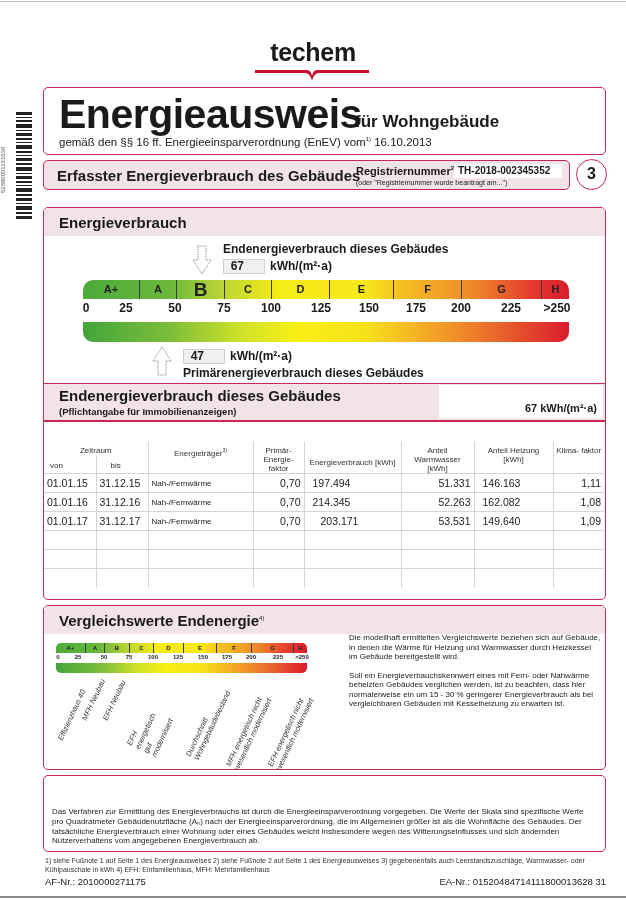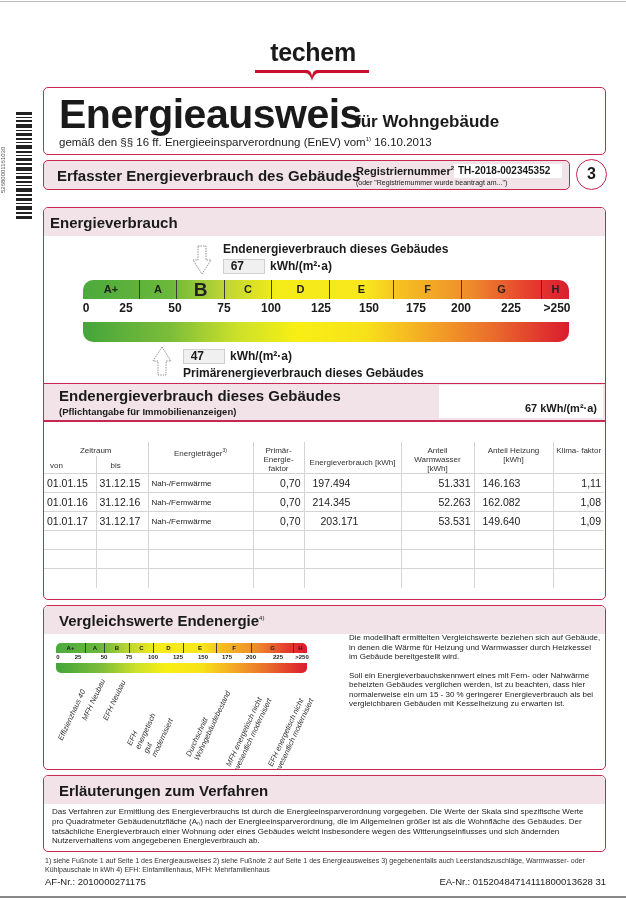--- a/index.html
+++ b/index.html
@@ -33,21 +33,21 @@
   .reg-label { left: 312px; top: 4px; font-size: 11px; font-weight: bold; }
   .reg-label sup { font-size: 6px; }
   .reg-value { left: 410px; top: 3px; width: 108px; height: 14px; background: #fff; font-size: 10px; font-weight: bold; padding-left: 4px; line-height: 14px; }
   .reg-note { left: 312px; top: 18px; font-size: 7px; }
   .page-circle { left: 576px; top: 159px; width: 31px; height: 31px; border: 1.5px solid #c8284f; border-radius: 50%;
                  font-size: 16px; font-weight: bold; text-align: center; line-height: 28px; }
 
   
   .ev-box { left: 43px; top: 207px; width: 563px; height: 393px; overflow: hidden; }
   .ev-hdr { left: 0; top: 0; width: 100%; height: 28px; }
-  .ev-hdr-title { left: 6px; top: 6px; font-size: 15px; font-weight: bold; }
+  .ev-hdr-title { left: 15px; top: 6px; font-size: 15px; font-weight: bold; }
 
   .arrow-down { left: 148px; top: 37px; width: 20px; height: 30px; }
   .end-label { left: 179px; top: 34px; font-size: 12px; font-weight: bold; }
   .val-box { width: 42px; height: 15px; background: #f0f0f0; border: 1px solid #cfcfcf; font-size: 12px; font-weight: bold;
              text-align: right; padding-right: 20px; line-height: 13px; }
   .end-val { left: 179px; top: 51px; }
   .end-unit { left: 226px; top: 51px; font-size: 12px; font-weight: bold; }
 
   .scale-top { left: 39px; top: 72px; width: 486px; height: 19px; border-radius: 10px 10px 0 0;
                background: linear-gradient(to right, #4caa3c 0%, #6bb83b 18%, #b7d336 28%, #f5ec18 40%, #f7e81c 58%, #f5bd22 66%, #ee8a2c 80%, #e4372e 93%, #d91e2e 100%);
@@ -361,22 +361,19 @@
   <div class="vg-ref" style="left:180px;top:158px; width:80px; white-space:normal"><span>MFH energetisch nicht wesentlich modernisiert</span></div>
   <div class="vg-ref" style="left:222px;top:158px; width:80px; white-space:normal"><span>EFH energetisch nicht wesentlich modernisiert</span></div>
 
   <div class="abs vg-text">
     <p>Die modellhaft ermittelten Vergleichswerte beziehen sich auf Gebäude, in denen die Wärme für Heizung und Warmwasser durch Heizkessel im Gebäude bereitgestellt wird.</p>
     <p>Soll ein Energieverbauchskennwert eines mit Fern- oder Nahwärme beheizten Gebäudes verglichen werden, ist zu beachten, dass hier normalerweise ein um 15 - 30 % geringerer Energieverbrauch als bei vergleichbaren Gebäuden mit Kesselheizung zu erwarten ist.</p>
   </div>
 </div>
 
 <div class="box erl-box">
-  <div class="abs hdr erl-hdr">
-    <div class="abs erl-title">Erläuterungen zum Verfahren</div>
-  </div>
   <div class="abs erl-text">Das Verfahren zur Ermittlung des Energieverbrauchs ist durch die Energieeinsparverordnung vorgegeben. Die Werte der Skala sind spezifische Werte pro Quadratmeter Gebäudenutzfläche (Aₙ) nach der Energieeinsparverordnung, die im Allgemeinen größer ist als die Wohnfläche des Gebäudes. Der tatsächliche Energieverbrauch einer Wohnung oder eines Gebäudes weicht insbesondere wegen des Witterungseinflusses und sich ändernden Nutzerverhaltens vom angegebenen Energieverbrauch ab.</div>
 </div>
 
 <div class="abs foot">1) siehe Fußnote 1 auf Seite 1 des Energieausweises  2) siehe Fußnote 2 auf Seite 1 des Energieausweises  3) gegebenenfalls auch Leerstandszuschläge, Warmwasser- oder Kühlpauschale in kWh  4) EFH: Einfamilienhaus, MFH: Mehrfamilienhaus</div>
 <div class="abs af">AF-Nr.: 2010000271175</div>
 <div class="abs ea">EA-Nr.: 01520484714111800013628 31</div>
 <div class="abs bottom-rule"></div>
 
 </body></html>

